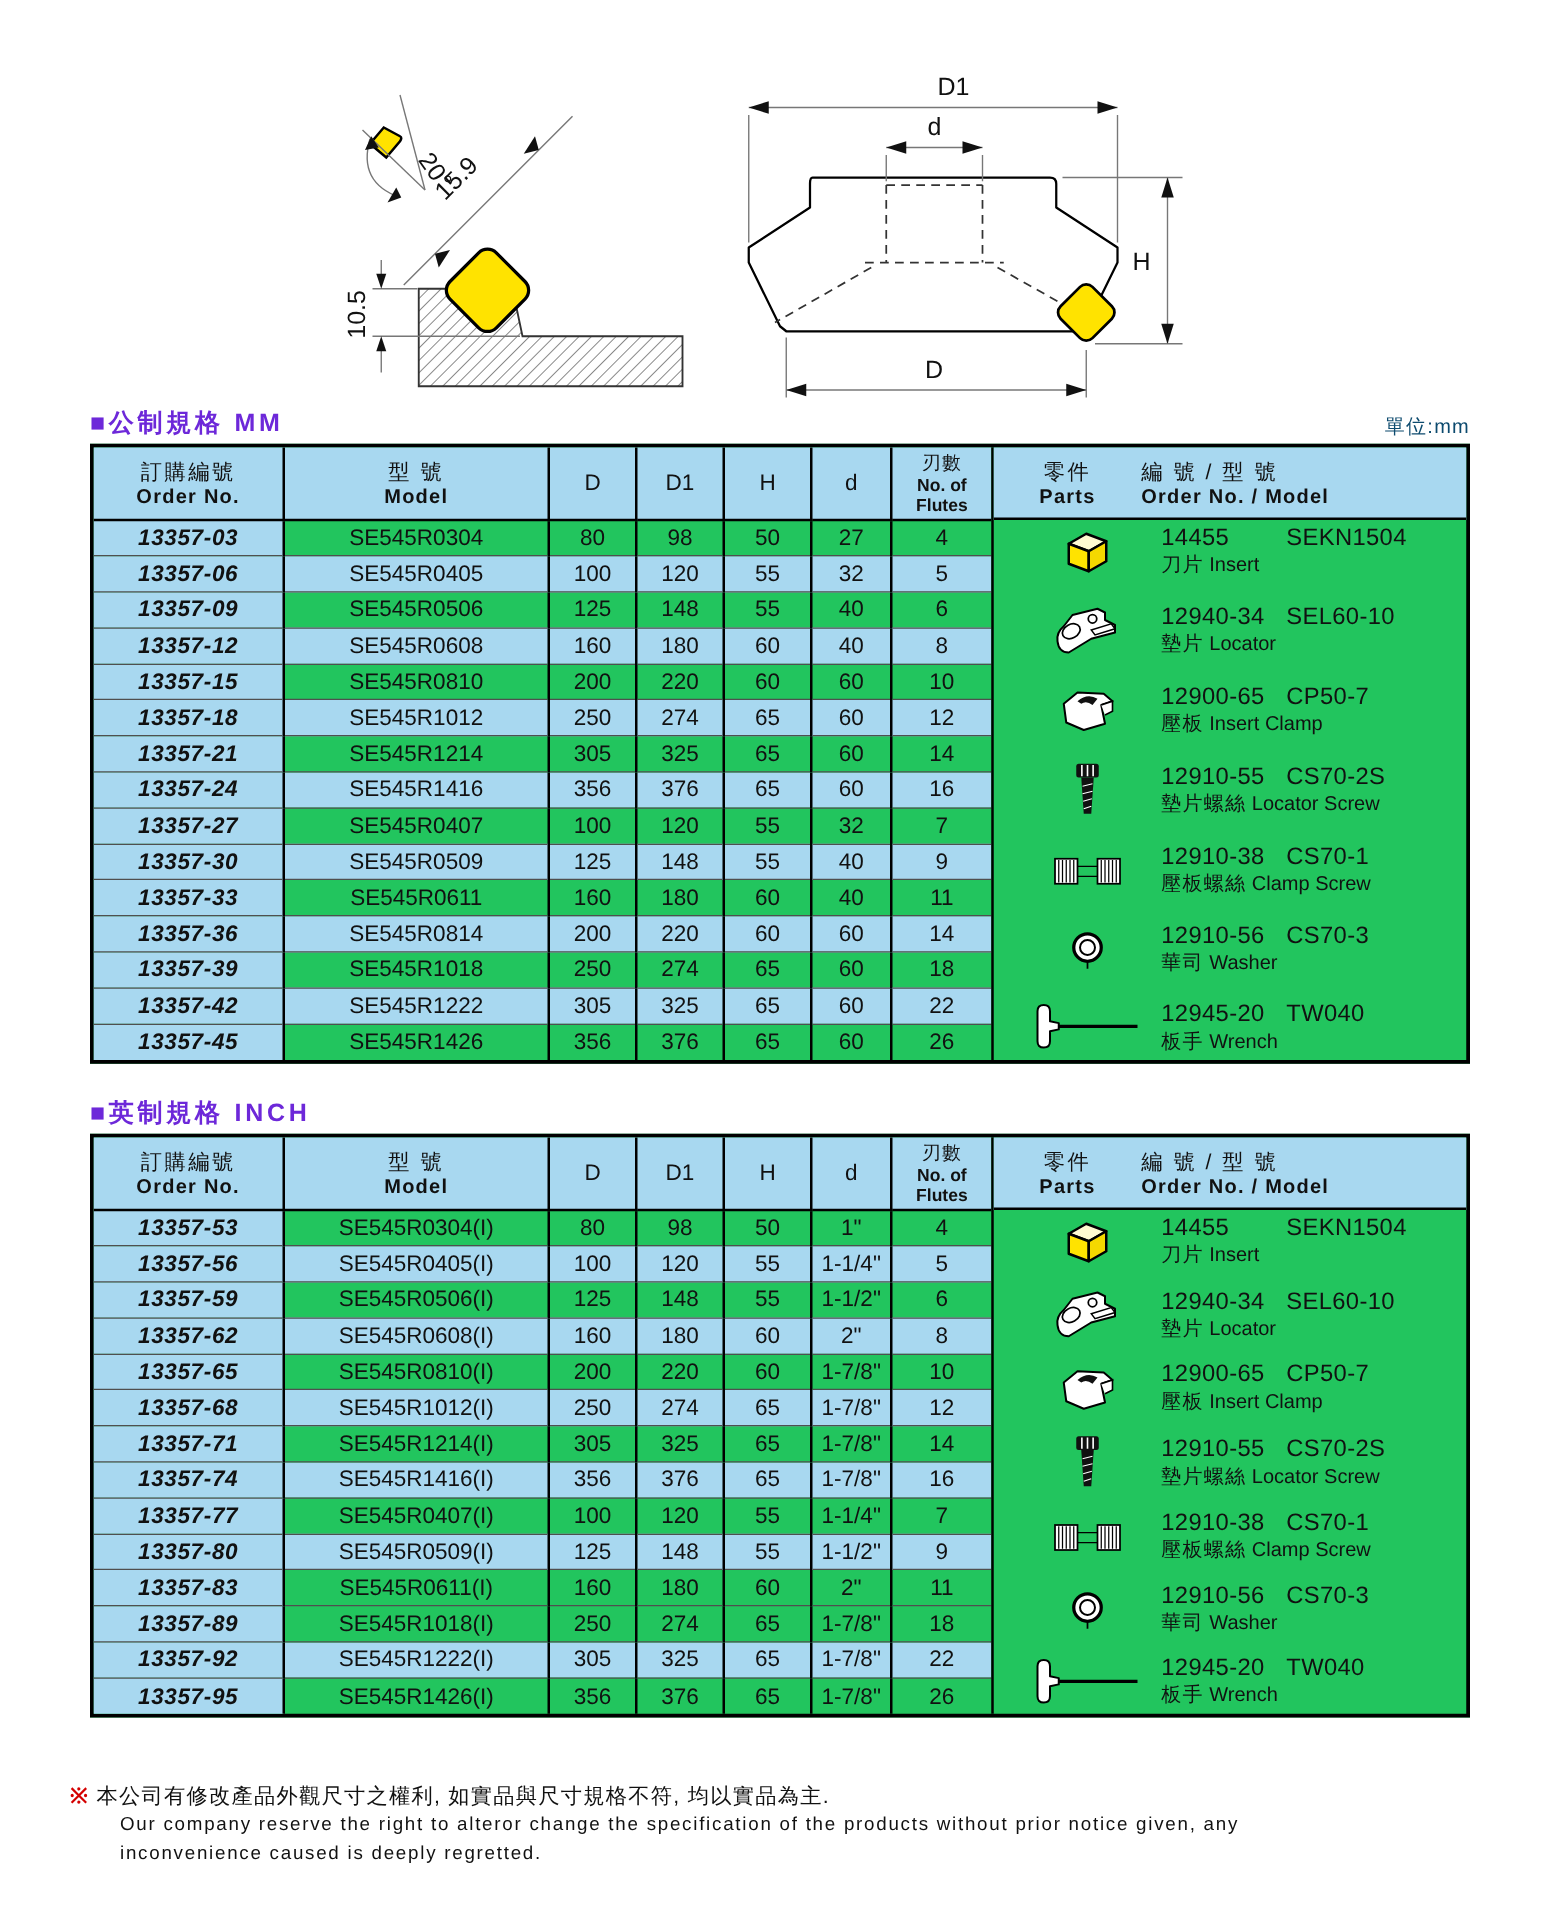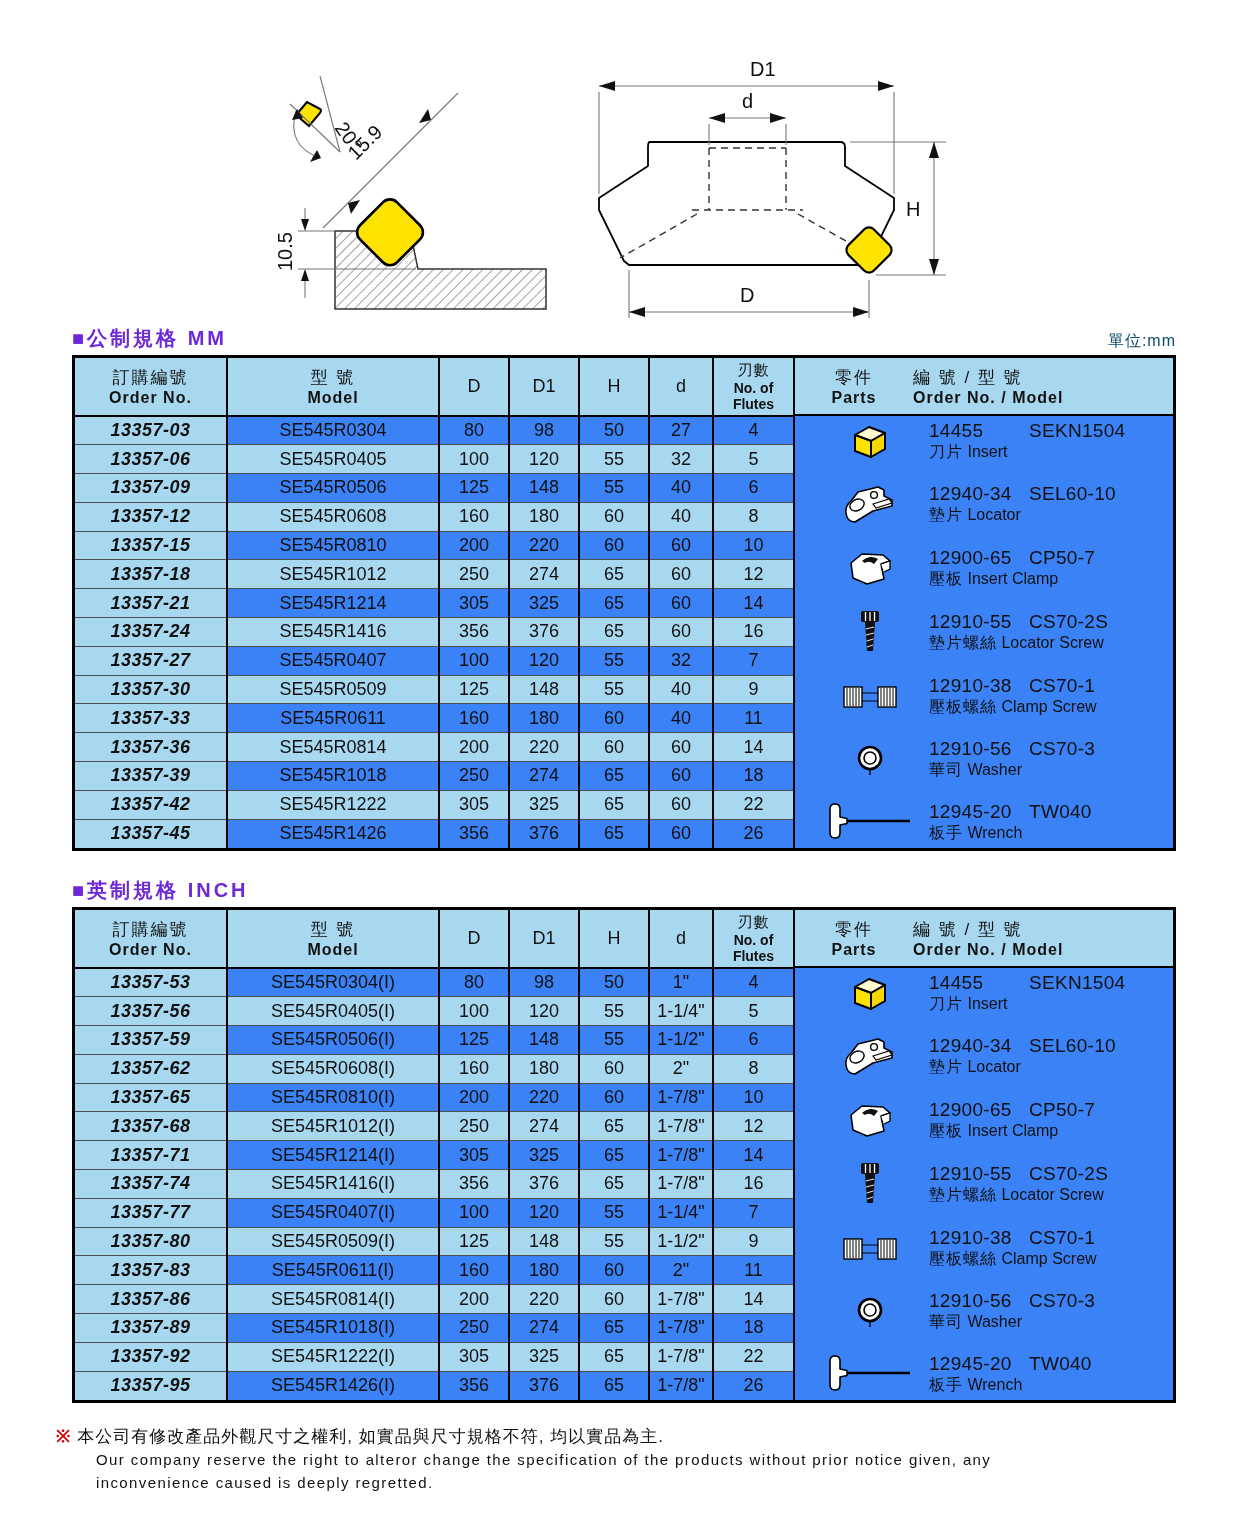--- a/index.html
+++ b/index.html
@@ -16,21 +16,21 @@
 
   
   .section{ position:absolute; left:72px; width:1104px; }
   #section-mm{ top:328px; }
   #section-inch{ top:880px; }
   .sec-head{ display:flex; justify-content:space-between; align-items:flex-end; height:24px; margin-bottom:3px; }
   .sec-title{ font-size:20px; font-weight:600; letter-spacing:3px; color:#6d28d9; }
   .unit-label{ font-size:16px; letter-spacing:1px; color:#0c4a6e; }
 
   
-  .spec-box{ display:flex; border:3px solid #000; background:#3b82f6; width:1104px; }
+  .spec-box{ display:flex; border:3px solid #000; background:#22c55e; width:1104px; }
   table.spec{ border-collapse:collapse; table-layout:fixed; width:718px; }
   table.spec th, table.spec td{ padding:0; text-align:center; vertical-align:middle; }
   table.spec th{ background:var(--blue); border-right:2px solid #000; border-bottom:2px solid #000; height:58px; font-weight:400; }
   table.spec th:last-child{ border-right:none; }
   table.spec td{ height:28.8px; border-right:2px solid #000; font-size:18px; }
   table.spec td:last-child{ border-right:none; }
   table.spec tbody tr + tr td{ border-top:1px solid #4f4f4f; }
   table.spec td.order{ background:var(--blue); font-weight:bold; font-style:italic; font-size:18px; letter-spacing:.5px; }
   table.spec tr.alt td{ background:var(--blue); }
   .th-zh{ display:block; font-size:17px; letter-spacing:2px; }
@@ -590,29 +590,20 @@
             </tr>
             <tr>
               <td class="order">13357-83</td>
               <td>SE545R0611(I)</td>
               <td>160</td>
               <td>180</td>
               <td>60</td>
               <td>2"</td>
               <td>11</td>
             </tr>
-            <tr class="alt">
-              <td class="order">13357-86</td>
-              <td>SE545R0814(I)</td>
-              <td>200</td>
-              <td>220</td>
-              <td>60</td>
-              <td>1-7/8"</td>
-              <td>14</td>
-            </tr>
             <tr>
               <td class="order">13357-89</td>
               <td>SE545R1018(I)</td>
               <td>250</td>
               <td>274</td>
               <td>65</td>
               <td>1-7/8"</td>
               <td>18</td>
             </tr>
             <tr class="alt">

